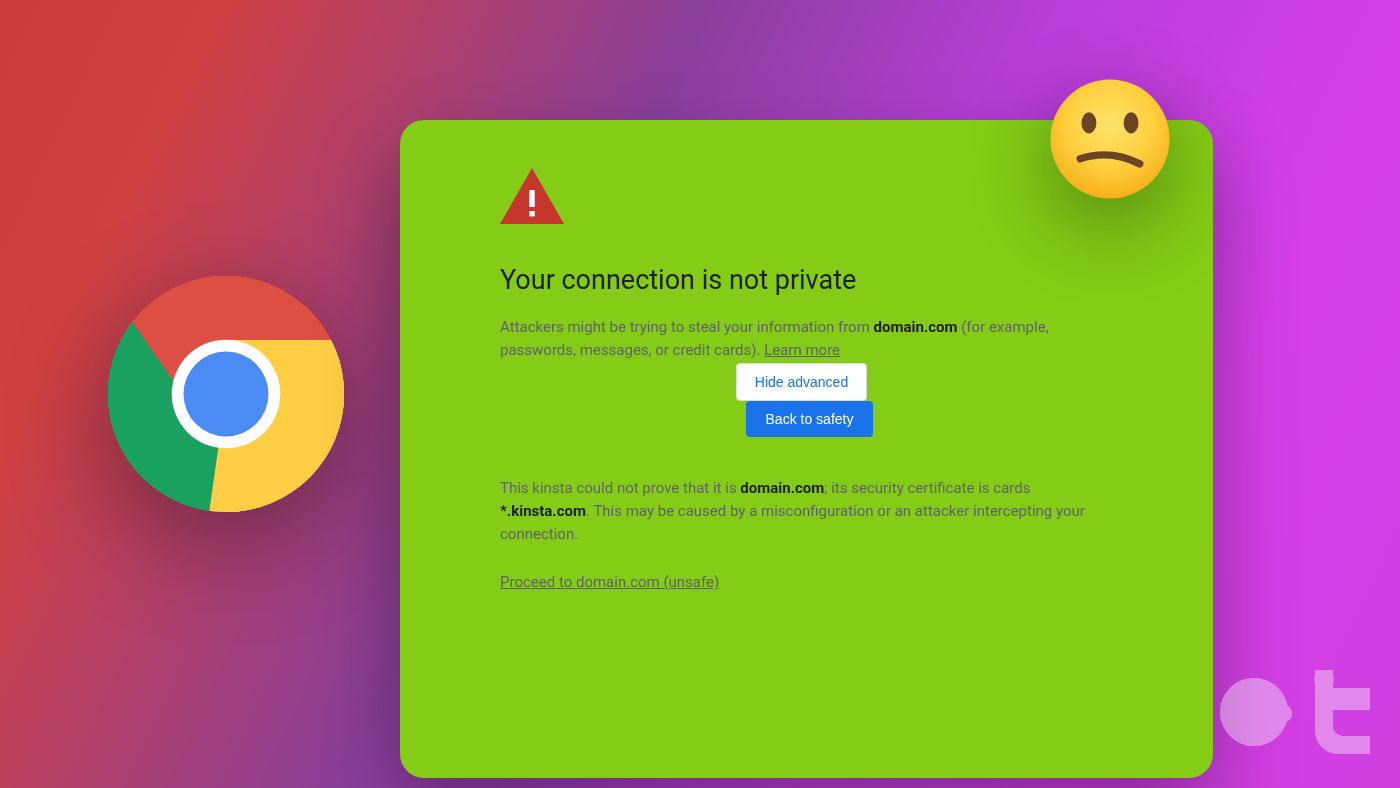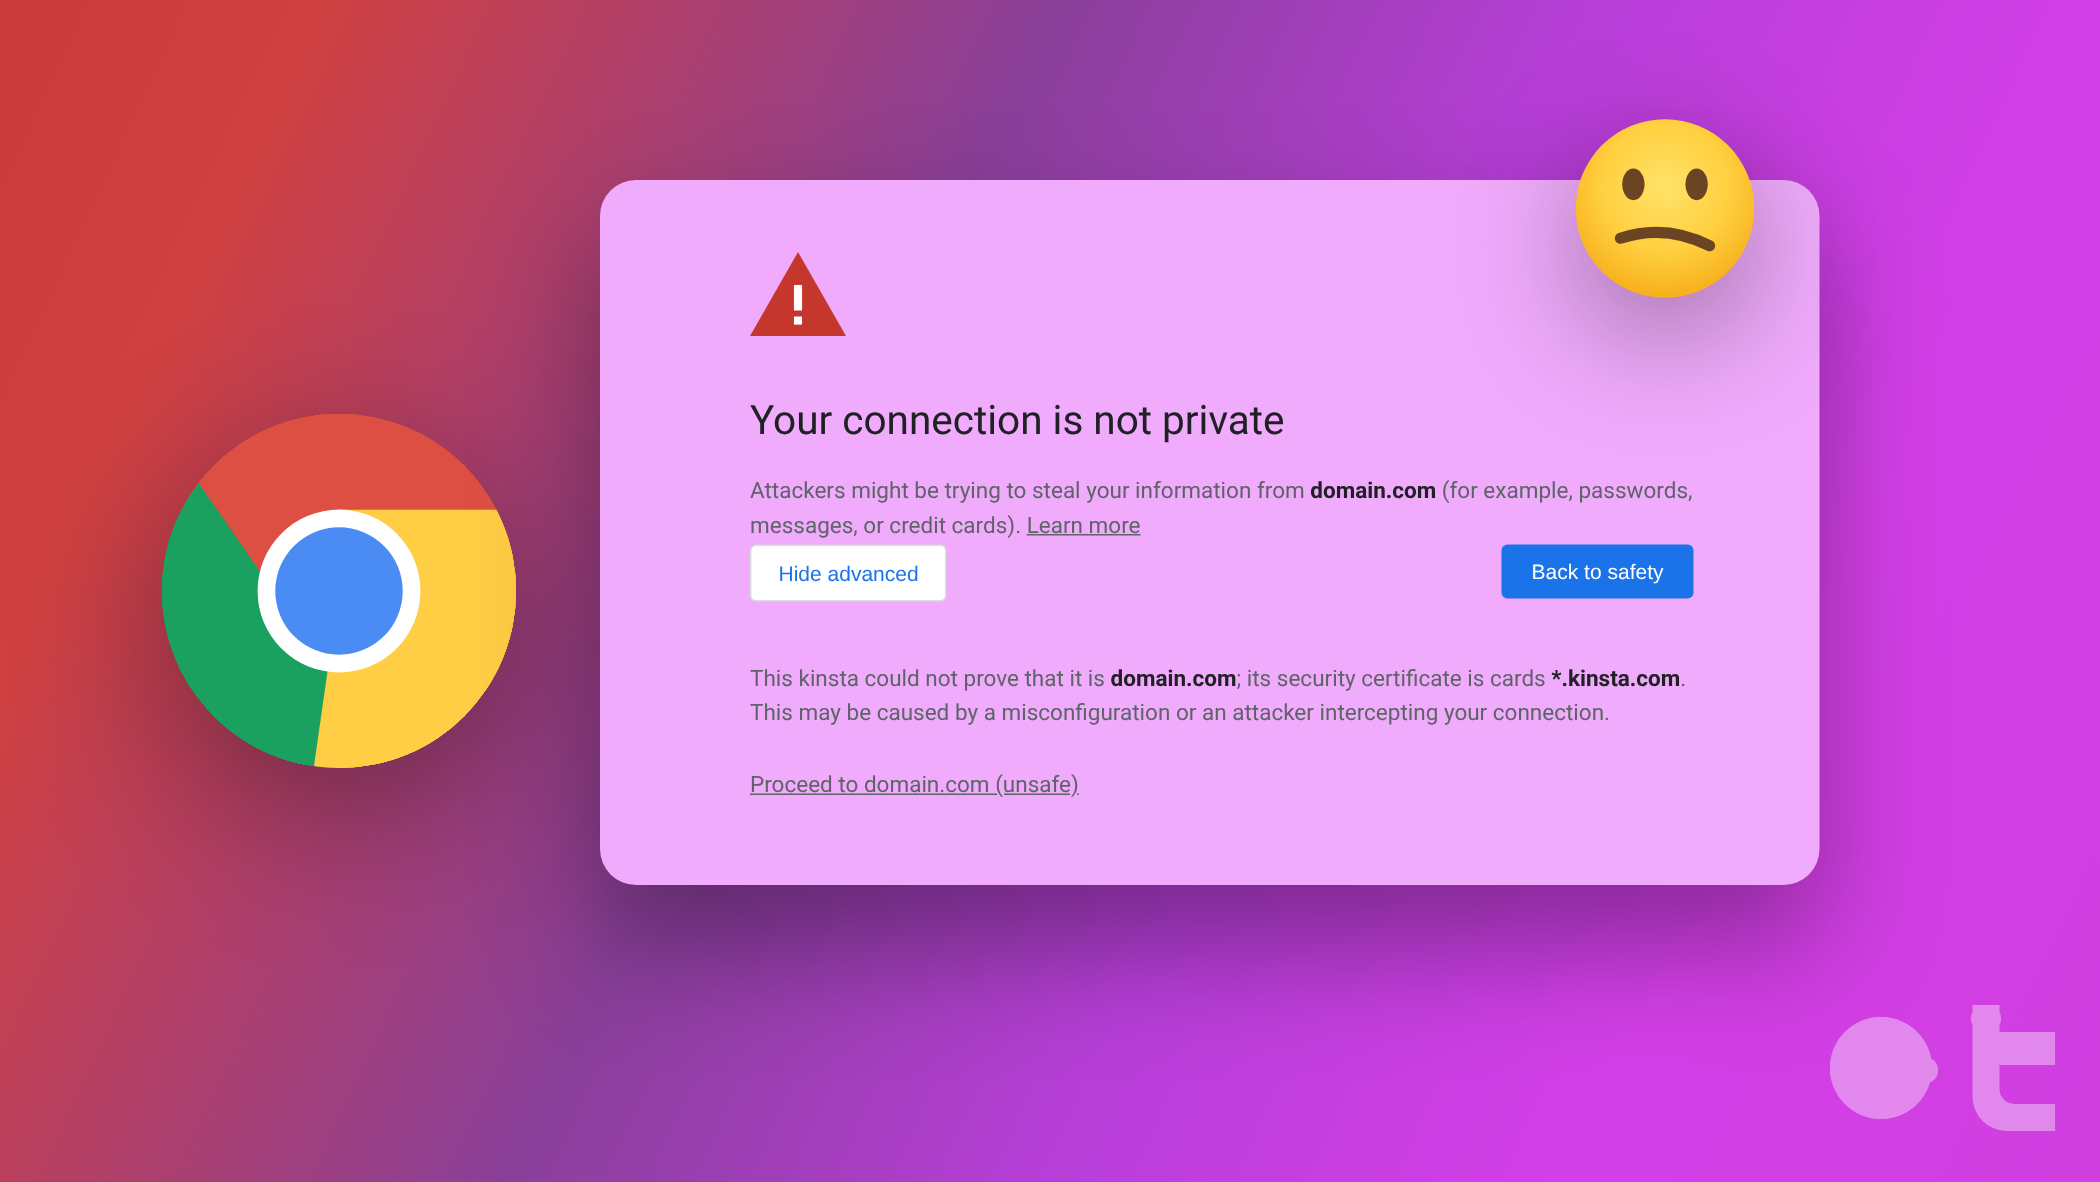--- a/index.html
+++ b/index.html
@@ -7,25 +7,25 @@
   body {
     font-family: -apple-system, BlinkMacSystemFont, "Segoe UI", Roboto, Arial, sans-serif;
     background: linear-gradient(115deg, #c93a3a 0%, #d04040 12%, #8a3f9a 40%, #b73ed8 60%, #d43fe8 80%, #d03fe0 100%);
     position: relative;
   }
   .card {
     position: absolute;
     left: 400px;
     top: 120px;
     width: 813px;
-    height: 470px;
-    background: #f0abfc;
+    height: 658px;
+    background: #84cc16;
     border-radius: 24px;
     box-shadow: 0 40px 80px rgba(0,0,0,0.35);
-    padding: 48px 84px 48px 100px;
+    padding: 48px 110px 48px 100px;
   }
   .warn-icon { margin-top: 0; margin-bottom: 36px; }
   .title {
     font-size: 27px;
     color: #202124;
     font-weight: 400;
     margin-bottom: 20px;
   }
   .body-text {
     font-size: 15px;
@@ -37,22 +37,23 @@
   .body-text a { color: #5f6368; text-decoration: underline; }
   .err-code {
     font-size: 13px;
     color: #5f6368;
     margin-bottom: 48px;
     letter-spacing: 0.1px;
   }
   .btn-row {
     display: flex;
     justify-content: space-between;
-    align-items: flex-start;
+    align-items: center;
     margin-bottom: 40px;
+    flex-direction: column;
   }
   .btn-secondary {
     background: #fff;
     border: 1px solid #dadce0;
     color: #1a73e8;
     font-size: 14px;
     padding: 10px 18px;
     border-radius: 4px;
     cursor: pointer;
   }

